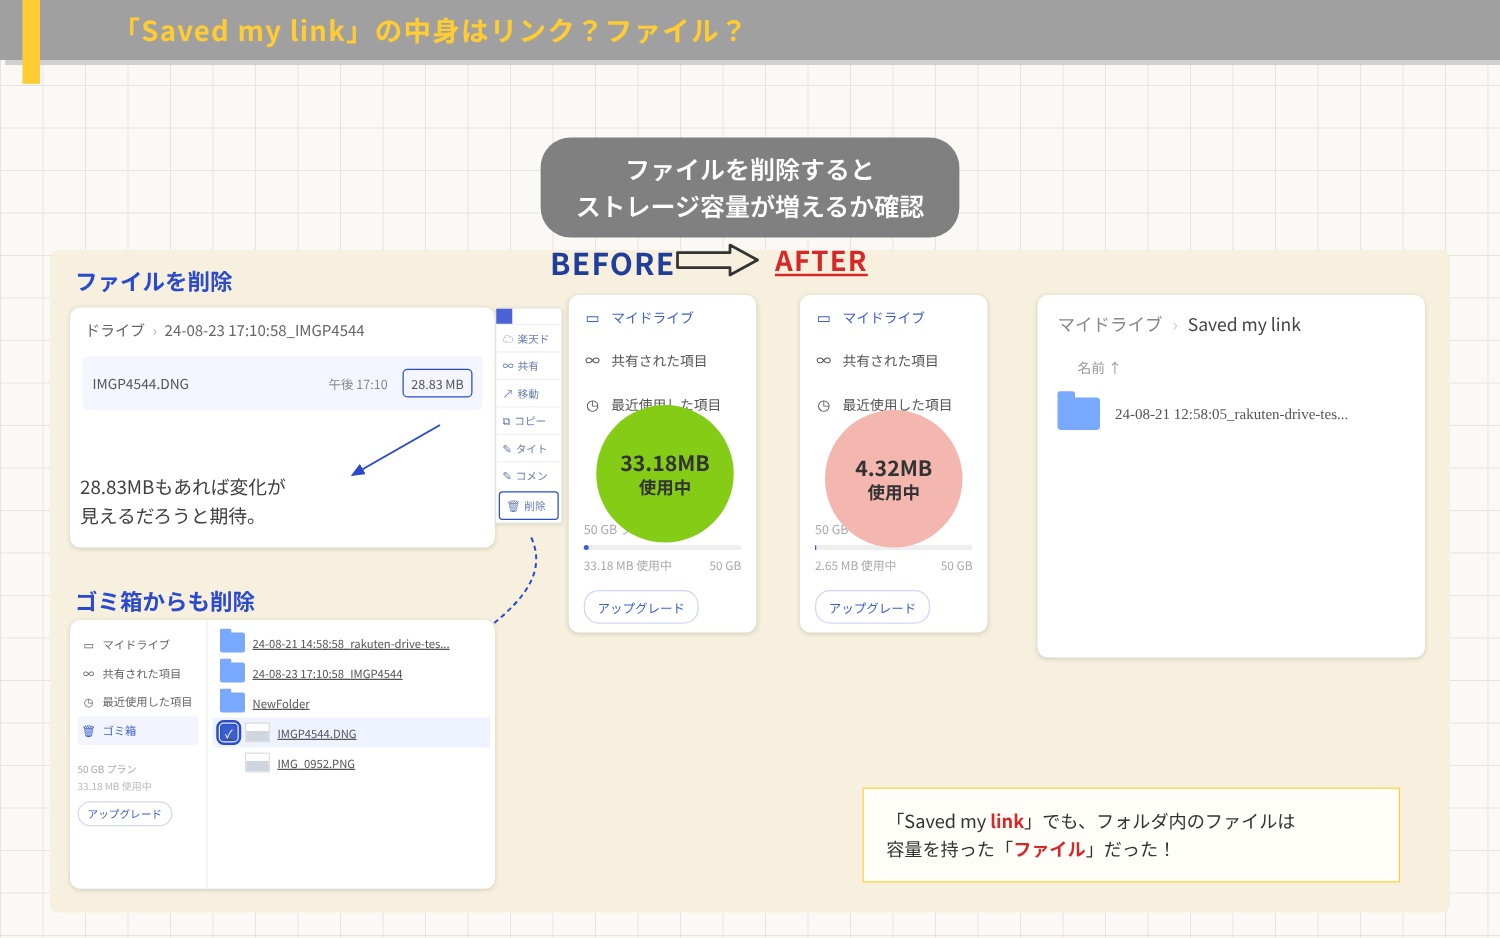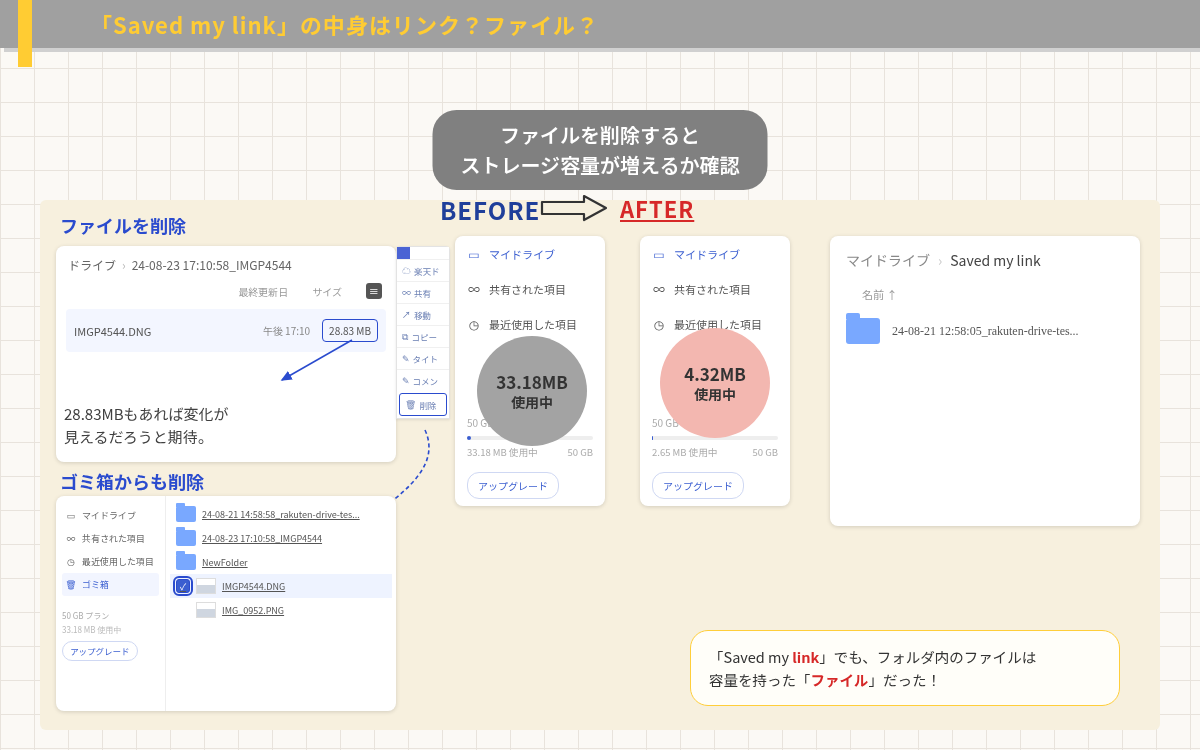--- a/index.html
+++ b/index.html
@@ -47,21 +47,21 @@
   .baArrow svg { width: 100%; height: 100%; }
 
   
   .card {
     position: absolute; background: #fff; border-radius: 8px;
     box-shadow: 0 1px 4px rgba(0,0,0,.15);
     font-size: 11px; color: #555;
   }
 
   
-  .c1 { left: 16px; top: 46px; width: 340px; height: 216px; }
+  .c1 { left: 16px; top: 46px; width: 340px; height: 192px; }
   .c1 .crumbs { padding: 10px 12px 6px; font-size: 12px; color: #666; display:flex; align-items:center; gap:6px;}
   .c1 .crumbs .sep { color:#bbb; }
   .c1 .hdrow { display:flex; justify-content:flex-end; gap: 24px; padding: 4px 14px; font-size:10px; color:#999; align-items:center;}
   .c1 .hdrow .viewicn { width:16px;height:16px;background:#555;border-radius:3px;display:flex;align-items:center;justify-content:center;}
   .c1 .hdrow .viewicn span{color:#fff;font-size:10px;line-height:1;}
   .c1 .row { background:#f3f6ff; margin:6px 10px; padding:10px 8px; border-radius:4px;
              display:flex; align-items:center; justify-content:space-between;}
   .c1 .row .name{ font-size:11px;}
   .c1 .row .time{ font-size:10px; color:#888; margin-left:auto; margin-right:12px;}
   .c1 .row .size{ font-size:10px; color:#555; border:1.5px solid #2a4bce; border-radius:4px; padding:3px 6px;}
@@ -112,38 +112,38 @@
   .sp .bar{margin:6px 12px 2px; height:4px;background:#eee;border-radius:2px;position:relative;}
   .sp .bar .fill{position:absolute;left:0;top:0;bottom:0;background:#3a5ed0;border-radius:2px;}
   .sp .use{padding:3px 12px; font-size:9.5px; color:#aaa; display:flex; justify-content:space-between;}
   .sp .upg{margin:10px 12px 0; display:inline-block; font-size:10px; color:#3a5ed0;
            border:1px solid #cfd8f3; padding:5px 10px; border-radius:12px;}
 
   
   .bubble{position:absolute; width:110px;height:110px;border-radius:50%;
           display:flex;flex-direction:column;align-items:center;justify-content:center;
           font-weight:700;color:#333;text-align:center;line-height:1.3;}
-  .bubble.before{left:437px; top:136px; background:#a3a3a3;}
+  .bubble.before{left:437px; top:124px; background:#84cc16;}
   .bubble.after {left:620px; top:128px; background:#f3b7b0;}
   .bubble .v{font-size:17px;}
   .bubble .u{font-size:14px;}
 
   
   .c3 { left:790px; top:36px; width:310px; height:290px;}
   .c3 .crumbs{padding:14px 16px 4px; font-size:14px; color:#888; display:flex; gap:8px; align-items:center;}
   .c3 .crumbs .sep{color:#ccc;}
   .c3 .crumbs .cur{color:#444;}
   .c3 .colh{padding:12px 16px 6px; font-size:11px; color:#999;margin-left:16px;}
   .c3 .item{display:flex;gap:12px;align-items:center;padding:10px 16px;font-size:12px;color:#555;font-family:Liberation Serif, serif;}
   .c3 .item .fold{width:34px;height:26px;background:#79a8ff;border-radius:3px;position:relative;}
   .c3 .item .fold::before{content:"";position:absolute;left:0;top:-5px;width:14px;height:6px;background:#79a8ff;border-radius:2px 2px 0 0;}
 
   
   .concl{position:absolute; right:40px; bottom:24px; width:430px;
-         background:#fffef9; border:1.5px solid #ffce3a; border-radius:18px;
+         background:#fffef9; border:1.5px solid #ffce3a; border-radius:0;
          padding:14px 18px; font-size:14.5px; color:#333; line-height:1.6;}
   .concl .k{color:#d62828; font-weight:700;}
 
   .icn-sm{display:inline-block;width:12px;text-align:center;}
 </style>
 </head>
 <body>
 
 <div class="hdr">
   <div class="accent"></div>
@@ -166,27 +166,20 @@
     <svg viewBox="0 0 70 28">
         <path d="M2 8 H44 V2 L66 14 L44 26 V20 H2 Z" fill="none" stroke="#333" stroke-width="2.2" stroke-linejoin="round"></path>
       </svg>
   </div>
 
   <div class="card c1">
     <div class="crumbs">
       <span>ドライブ</span>
       <span class="sep">›</span>
       <span>24-08-23 17:10:58_IMGP4544</span>
-    </div>
-    <div class="hdrow">
-      <span>最終更新日</span>
-      <span>サイズ</span>
-      <span class="viewicn">
-          <span>≡</span>
-        </span>
     </div>
     <div class="row">
       <span class="name">IMGP4544.DNG</span>
       <span class="time">午後 17:10</span>
       <span class="size">28.83 MB</span>
     </div>
     <div class="note" style="white-space:pre-line;">28.83MBもあれば変化が
 見えるだろうと期待。</div>
   </div>
 

